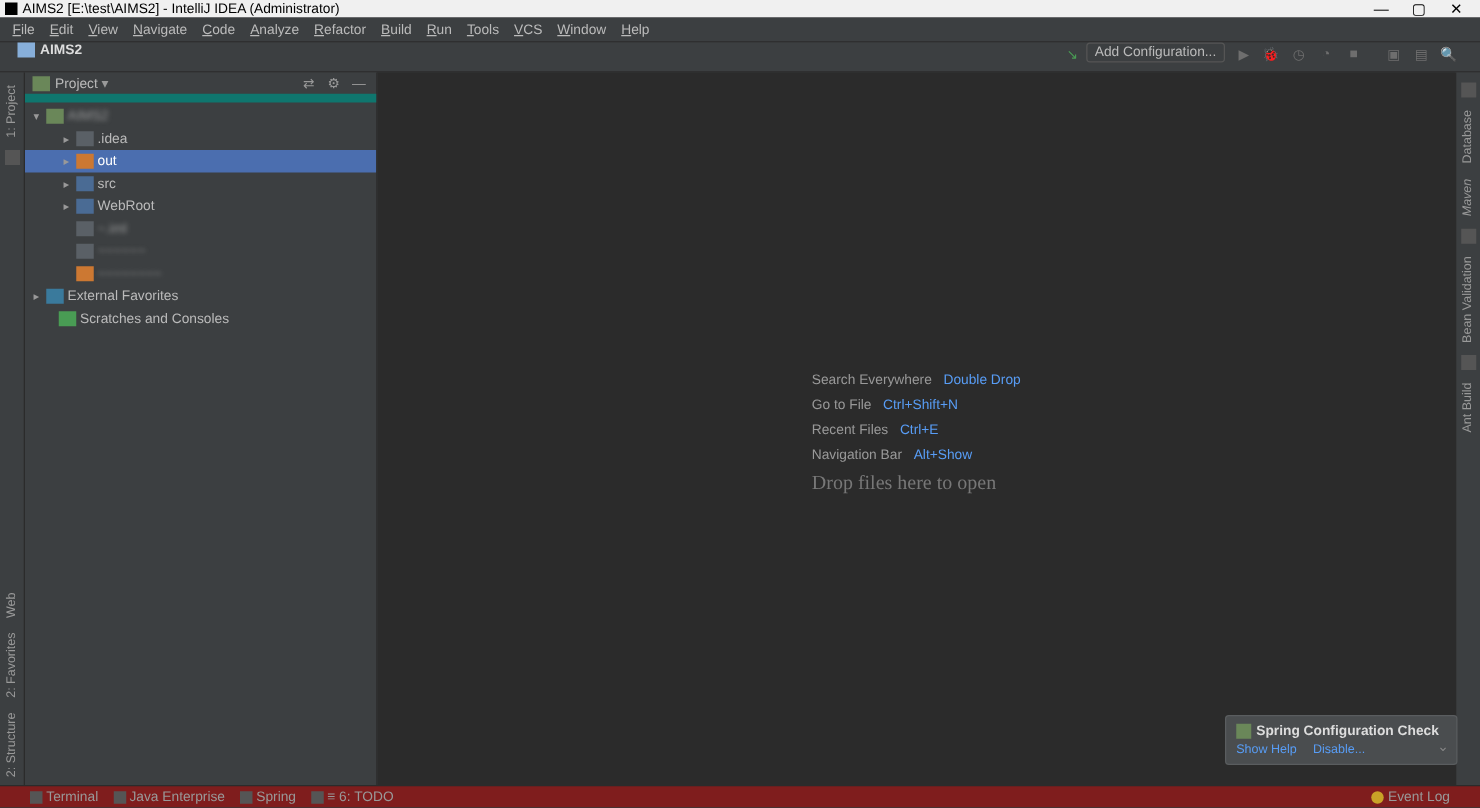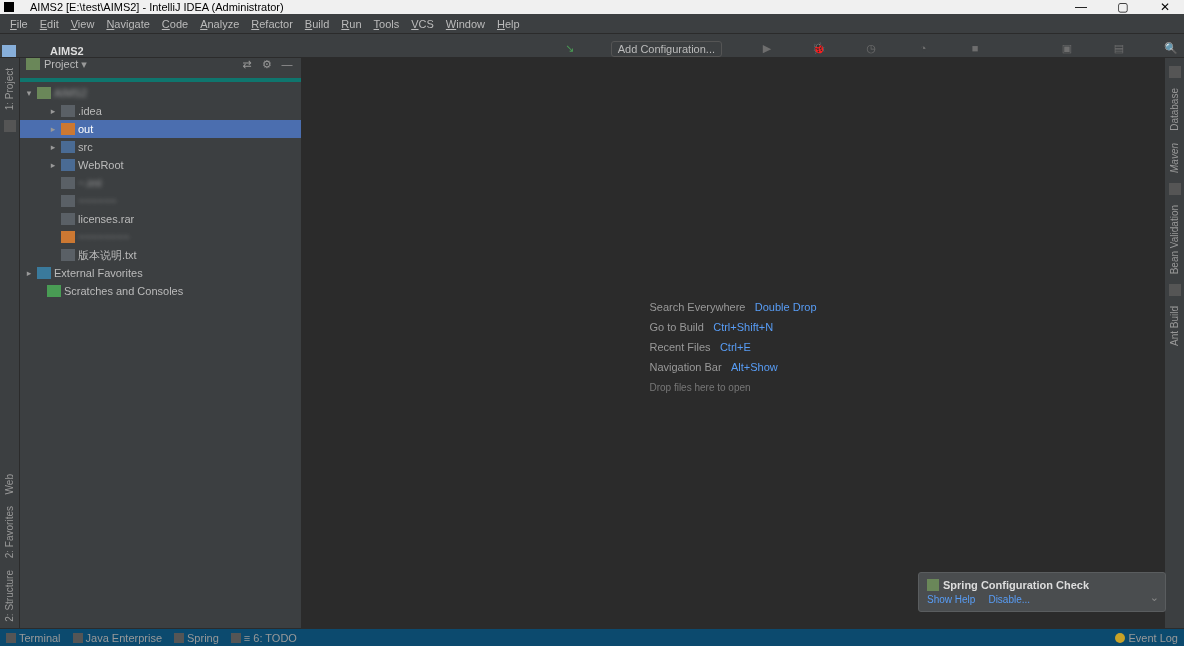--- a/index.html
+++ b/index.html
@@ -1,61 +1,61 @@
 <!DOCTYPE html>
 <html><head>
 <meta charset="utf-8">
 <style>
 * { margin:0; padding:0; box-sizing:border-box; font-family:"Segoe UI",Arial,sans-serif; font-size:11px; user-select:none; }
 html,body { width:1184px; height:646px; background:#3c3f41; color:#bbbbbb; overflow:hidden; }
-.titlebar { height:14px; background:#f0f0f0; display:flex; align-items:center; padding:0 4px; color:#000;gap:12px; }
+.titlebar { height:14px; background:#f0f0f0; display:flex; align-items:center; padding:0 4px; color:#000; }
 .titlebar .ticon { width:10px; height:10px; background:#000; margin-right:4px; }
 .titlebar .tspace { flex:1; }
 .titlebar .wbtn { width:30px; text-align:center; color:#000; font-size:12px; line-height:14px;}
 .menubar { height:20px; background:#3c3f41; display:flex; align-items:center; padding:0 4px; border-bottom:1px solid #2b2b2b;}
 .menubar span { padding:0 6px; color:#bbb; }
 .menubar span u { text-decoration:underline; }
-.navbar { height:24px; background:#3c3f41; display:flex; align-items:flex-end; padding:0 2px; border-bottom:1px solid #2b2b2b;gap:30px;}
+.navbar { height:24px; background:#3c3f41; display:flex; align-items:flex-start; padding:0 14px; border-bottom:1px solid #2b2b2b;}
 .navbar .folder-icon { width:14px; height:12px; background:#87afda; margin-right:4px; }
 .navbar .nspace { flex:1; }
 .navbar .rbtn { width:18px; height:18px; margin:0 2px; display:inline-flex; align-items:center; justify-content:center; color:#6e6e6e;}
 .navbar .config { border:1px solid #555; border-radius:3px; padding:1px 6px; color:#bbb; margin-right:4px; }
 .navbar .check { color:#499c54; }
 .mainrow { display:flex; height:570px; }
 .leftstrip { width:20px; background:#3c3f41; border-right:1px solid #2b2b2b; display:flex; flex-direction:column; align-items:center; padding-top:4px;}
 .vlabel { writing-mode:vertical-rl; transform:rotate(180deg); font-size:10px; color:#999; margin:6px 0;}
 .leftstrip .sq { width:12px; height:12px; background:#555; margin:4px 0;}
 .projpanel { width:282px; background:#3c3f41; display:flex; flex-direction:column; border-right:1px solid #2b2b2b;}
-.projhead { height:24px; display:flex; align-items:flex-start; padding:0 6px; border-bottom:4px solid #0f766e;}
+.projhead { height:24px; display:flex; align-items:center; padding:0 6px; border-bottom:7px solid #0f766e;}
 .projhead .picon{width:14px;height:12px;background:#6a8759;margin-right:4px;}
 .projhead .psp{flex:1;}
 .projhead .hbtn{width:16px;text-align:center;color:#999;margin-left:4px;}
 .tree { flex:1; overflow:auto; padding-top:2px;}
 .node { display:flex; align-items:center; height:18px; padding-left:4px; white-space:nowrap;}
 .node .arrow{width:10px;text-align:center;color:#999;font-size:9px;}
 .node .ficon{width:14px;height:12px;margin:0 3px;}
 .f-proj{background:#6a8759;} .f-dark{background:#5a6066;} .f-orange{background:#cc7832;} .f-blue{background:#4a6b94;} .f-file{background:#5a6066;} .f-lib{background:#3a7a9c;} .f-scratch{background:#499c54;}
 .node.sel{background:#4b6eaf;color:#fff;}
 .node.blur .label{filter:blur(2px);opacity:0.7;}
 .ind1{padding-left:14px;text-align:center;} .ind2{padding-left:28px;}
 .editor { flex:1; background:#2b2b2b; display:flex; flex-direction:column; align-items:center; justify-content:center; position:relative;}
 .hints{color:#777;}
 .hints .row{margin:6px 0; font-size:12px;}
 .hints .row .label{color:#999;margin-right:6px;}
 .hints .row .key{color:#589df6;}
-.hints .drop{color:#777;margin-top:8px;font-size:10px;}
+.hints .drop{color:#777;margin-top:8px;font-size:16px;font-family:Liberation Serif, serif;}
 .rightstrip{width:20px;background:#3c3f41;border-left:1px solid #2b2b2b;display:flex;flex-direction:column;align-items:center;padding-top:4px;}
 .rightstrip .sq{width:12px;height:12px;background:#555;margin:4px 0;}
-.popup{position:absolute;right:18px;bottom:34px;width:248px;background:#4a4d4f;border:1px solid #5a5d5f;padding:6px 8px;border-radius:3px;margin-left:21px;}
+.popup{position:absolute;right:18px;bottom:34px;width:186px;background:#4a4d4f;border:1px solid #5a5d5f;padding:6px 8px;border-radius:3px;margin-left:21px;}
 .popup .ptitle{color:#ddd;font-weight:bold;margin-bottom:2px;display:flex;align-items:center;}
 .popup .ptitle::before{content:"";width:12px;height:12px;background:#6a8759;margin-right:4px;}
 .popup .pmsg{color:#aaa;font-size:10px;margin-bottom:4px;}
 .popup .plinks a{color:#589df6;margin-right:10px;font-size:10px;cursor:pointer;}
 .popup .pchev{position:absolute;right:6px;top:18px;color:#888;}
-.bottombar{height:18px;background:#0c4a6e;border-top:1px solid #2b2b2b;display:flex;align-items:center;padding:0 6px;}
+.bottombar{height:18px;background:#7f1d1d;border-top:1px solid #2b2b2b;display:flex;align-items:center;padding:0 24px;}
 .bottombar .btab{display:flex;align-items:center;margin-right:12px;color:#999;}
 .bottombar .btab .bicon{width:10px;height:10px;background:#555;margin-right:3px;}
 .bottombar .bspace{flex:1;}
 .bottombar .evlog{display:flex;align-items:center;color:#999;}
 .bottombar .evlog::before{content:"";width:10px;height:10px;background:#c9a227;border-radius:50%;margin-right:3px;}
 .triangle-down::after{content:"▾";color:#999;margin-left:3px;}
 </style>
 </head>
 <body>
 
@@ -151,53 +151,43 @@
           <div class="node ind2 blur">
             <span class="arrow"></span>
             <span class="ficon f-file"></span>
             <span class="label">~.iml</span>
           </div>
           <div class="node ind2 blur">
             <span class="arrow"></span>
             <span class="ficon f-file"></span>
             <span class="label">~~~~~~</span>
           </div>
-          <div class="node ind2">
-            <span class="arrow"></span>
-            <span class="ficon f-file"></span>
-            <span class="label">licenses.rar</span>
-          </div>
           <div class="node ind2 blur">
             <span class="arrow"></span>
             <span class="ficon f-orange"></span>
             <span class="label">~~~~~~~~</span>
-          </div>
-          <div class="node ind2">
-            <span class="arrow"></span>
-            <span class="ficon f-file"></span>
-            <span class="label">版本说明.txt</span>
           </div>
         </div>
       <div class="node">
         <span class="arrow">▸</span>
           <span class="ficon f-lib"></span>
         <span class="label">External Favorites</span>
       </div>
       <div class="node ind1">
         <span class="arrow"></span>
           <span class="ficon f-scratch"></span>
         <span class="label">Scratches and Consoles</span>
       </div>
     </div>
   </div>
 
   <div class="editor">
     <div class="hints" id="hints">
         <div class="row"><span class="label">Search Everywhere</span> <span class="key">Double Drop</span></div>
-        <div class="row"><span class="label">Go to Build</span> <span class="key">Ctrl+Shift+N</span></div>
+        <div class="row"><span class="label">Go to File</span> <span class="key">Ctrl+Shift+N</span></div>
         <div class="row"><span class="label">Recent Files</span> <span class="key">Ctrl+E</span></div>
         <div class="row"><span class="label">Navigation Bar</span> <span class="key">Alt+Show</span></div>
         <div class="drop">Drop files here to open</div>
       </div>
   </div>
 
   <div class="rightstrip">
     <div class="sq"></div>
     <div class="vlabel">Database</div>
     <div class="vlabel" style="font-style:italic;">Maven</div>

